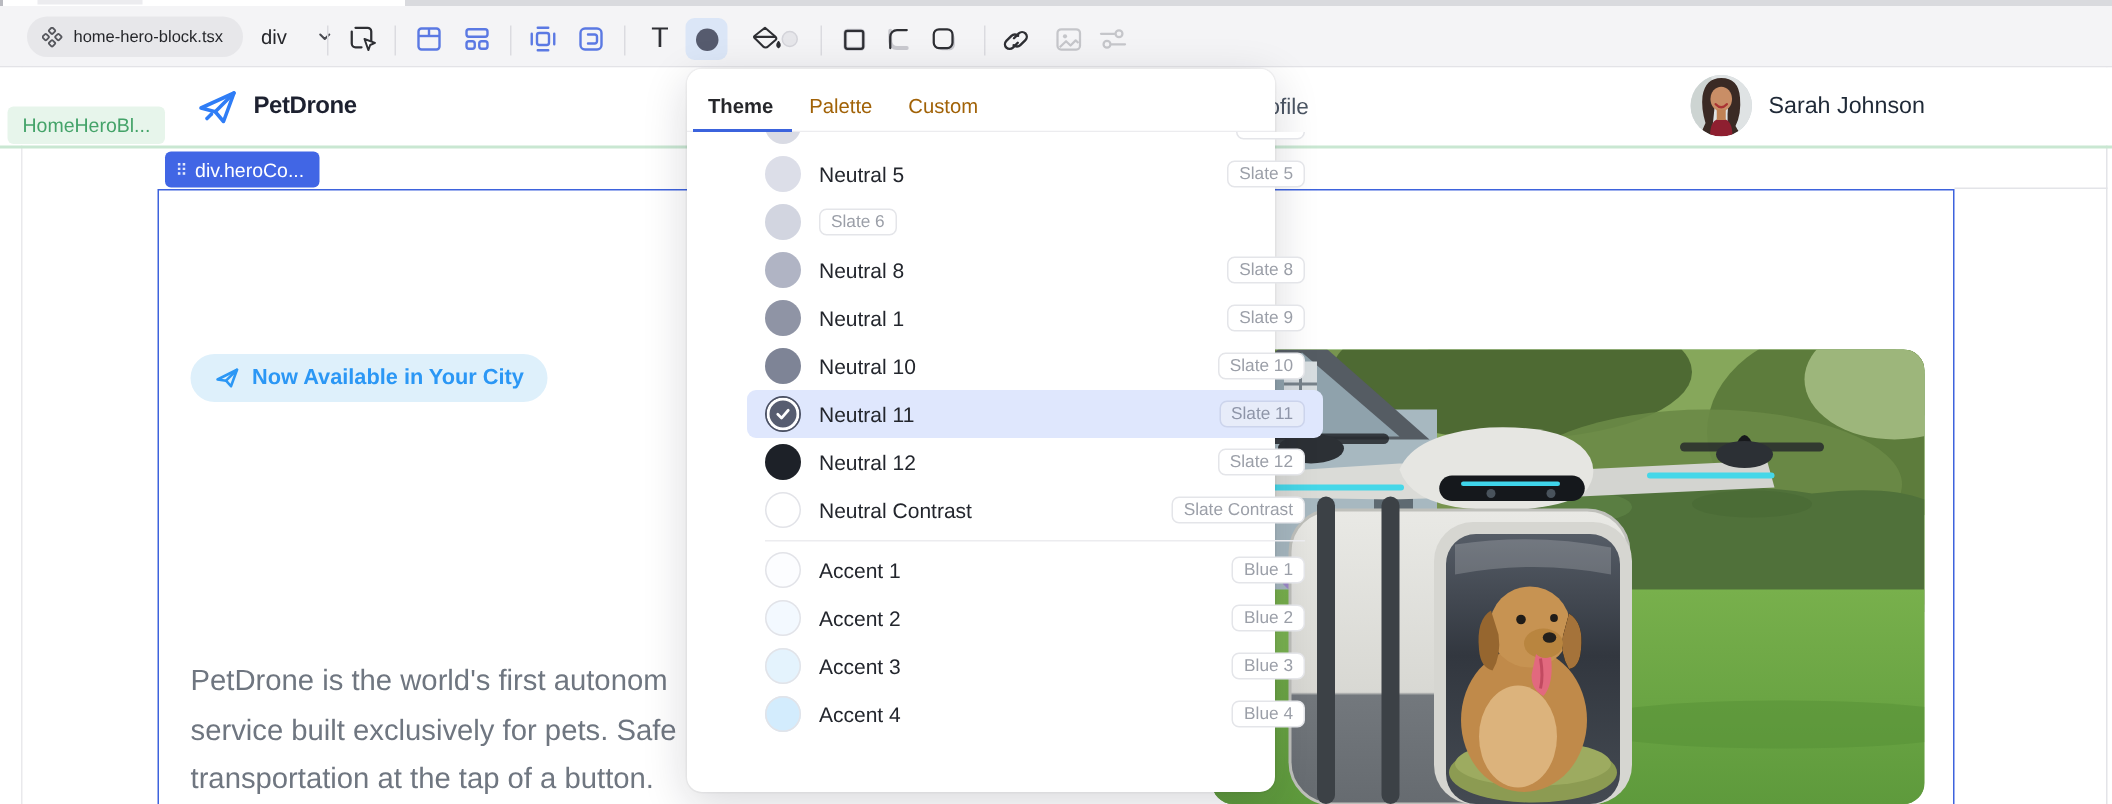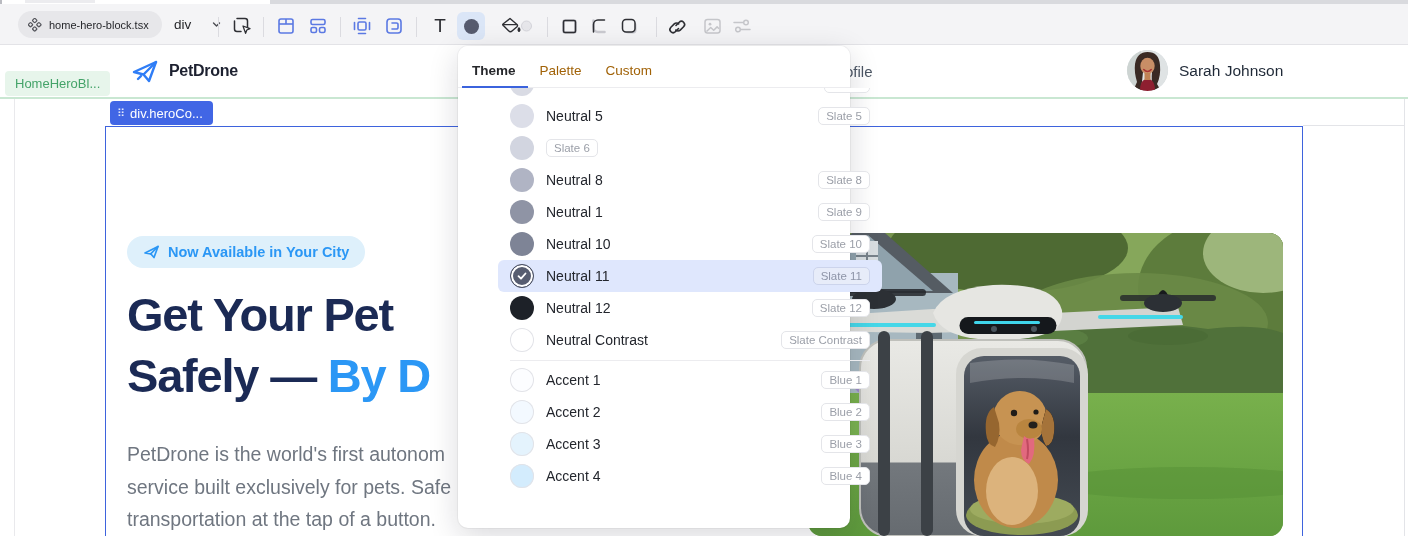--- a/index.html
+++ b/index.html
@@ -294,24 +294,20 @@
       <svg class="ic" width="17" height="16" viewBox="0 0 17 16">
           <g fill="none" stroke="#2b97f5" stroke-width="1.7" stroke-linecap="round" stroke-linejoin="round">
             <path d="M2 9 L15 2.5 L11 13.5 L7.7 9.8 Z"></path>
             <path d="M7.7 9.8 L15 2.5"></path>
           </g>
         </svg>
     </span>
     <span>Now Available in Your City</span>
   </div>
 
-  <div class="hero-h1">
-    <div><span>Get Your Pet</span></div>
-    <div><span>Safely — </span><span class="accent">By D</span></div>
-  </div>
 
   <div class="hero-p">
     <span>PetDrone is the world's first autonom</span>
     <span>service built exclusively for pets. Safe</span>
     <span>transportation at the tap of a button.</span>
   </div>
 
   <div class="hero-img">
     <svg width="475" height="303" viewBox="0 0 475 303">
       <defs>

